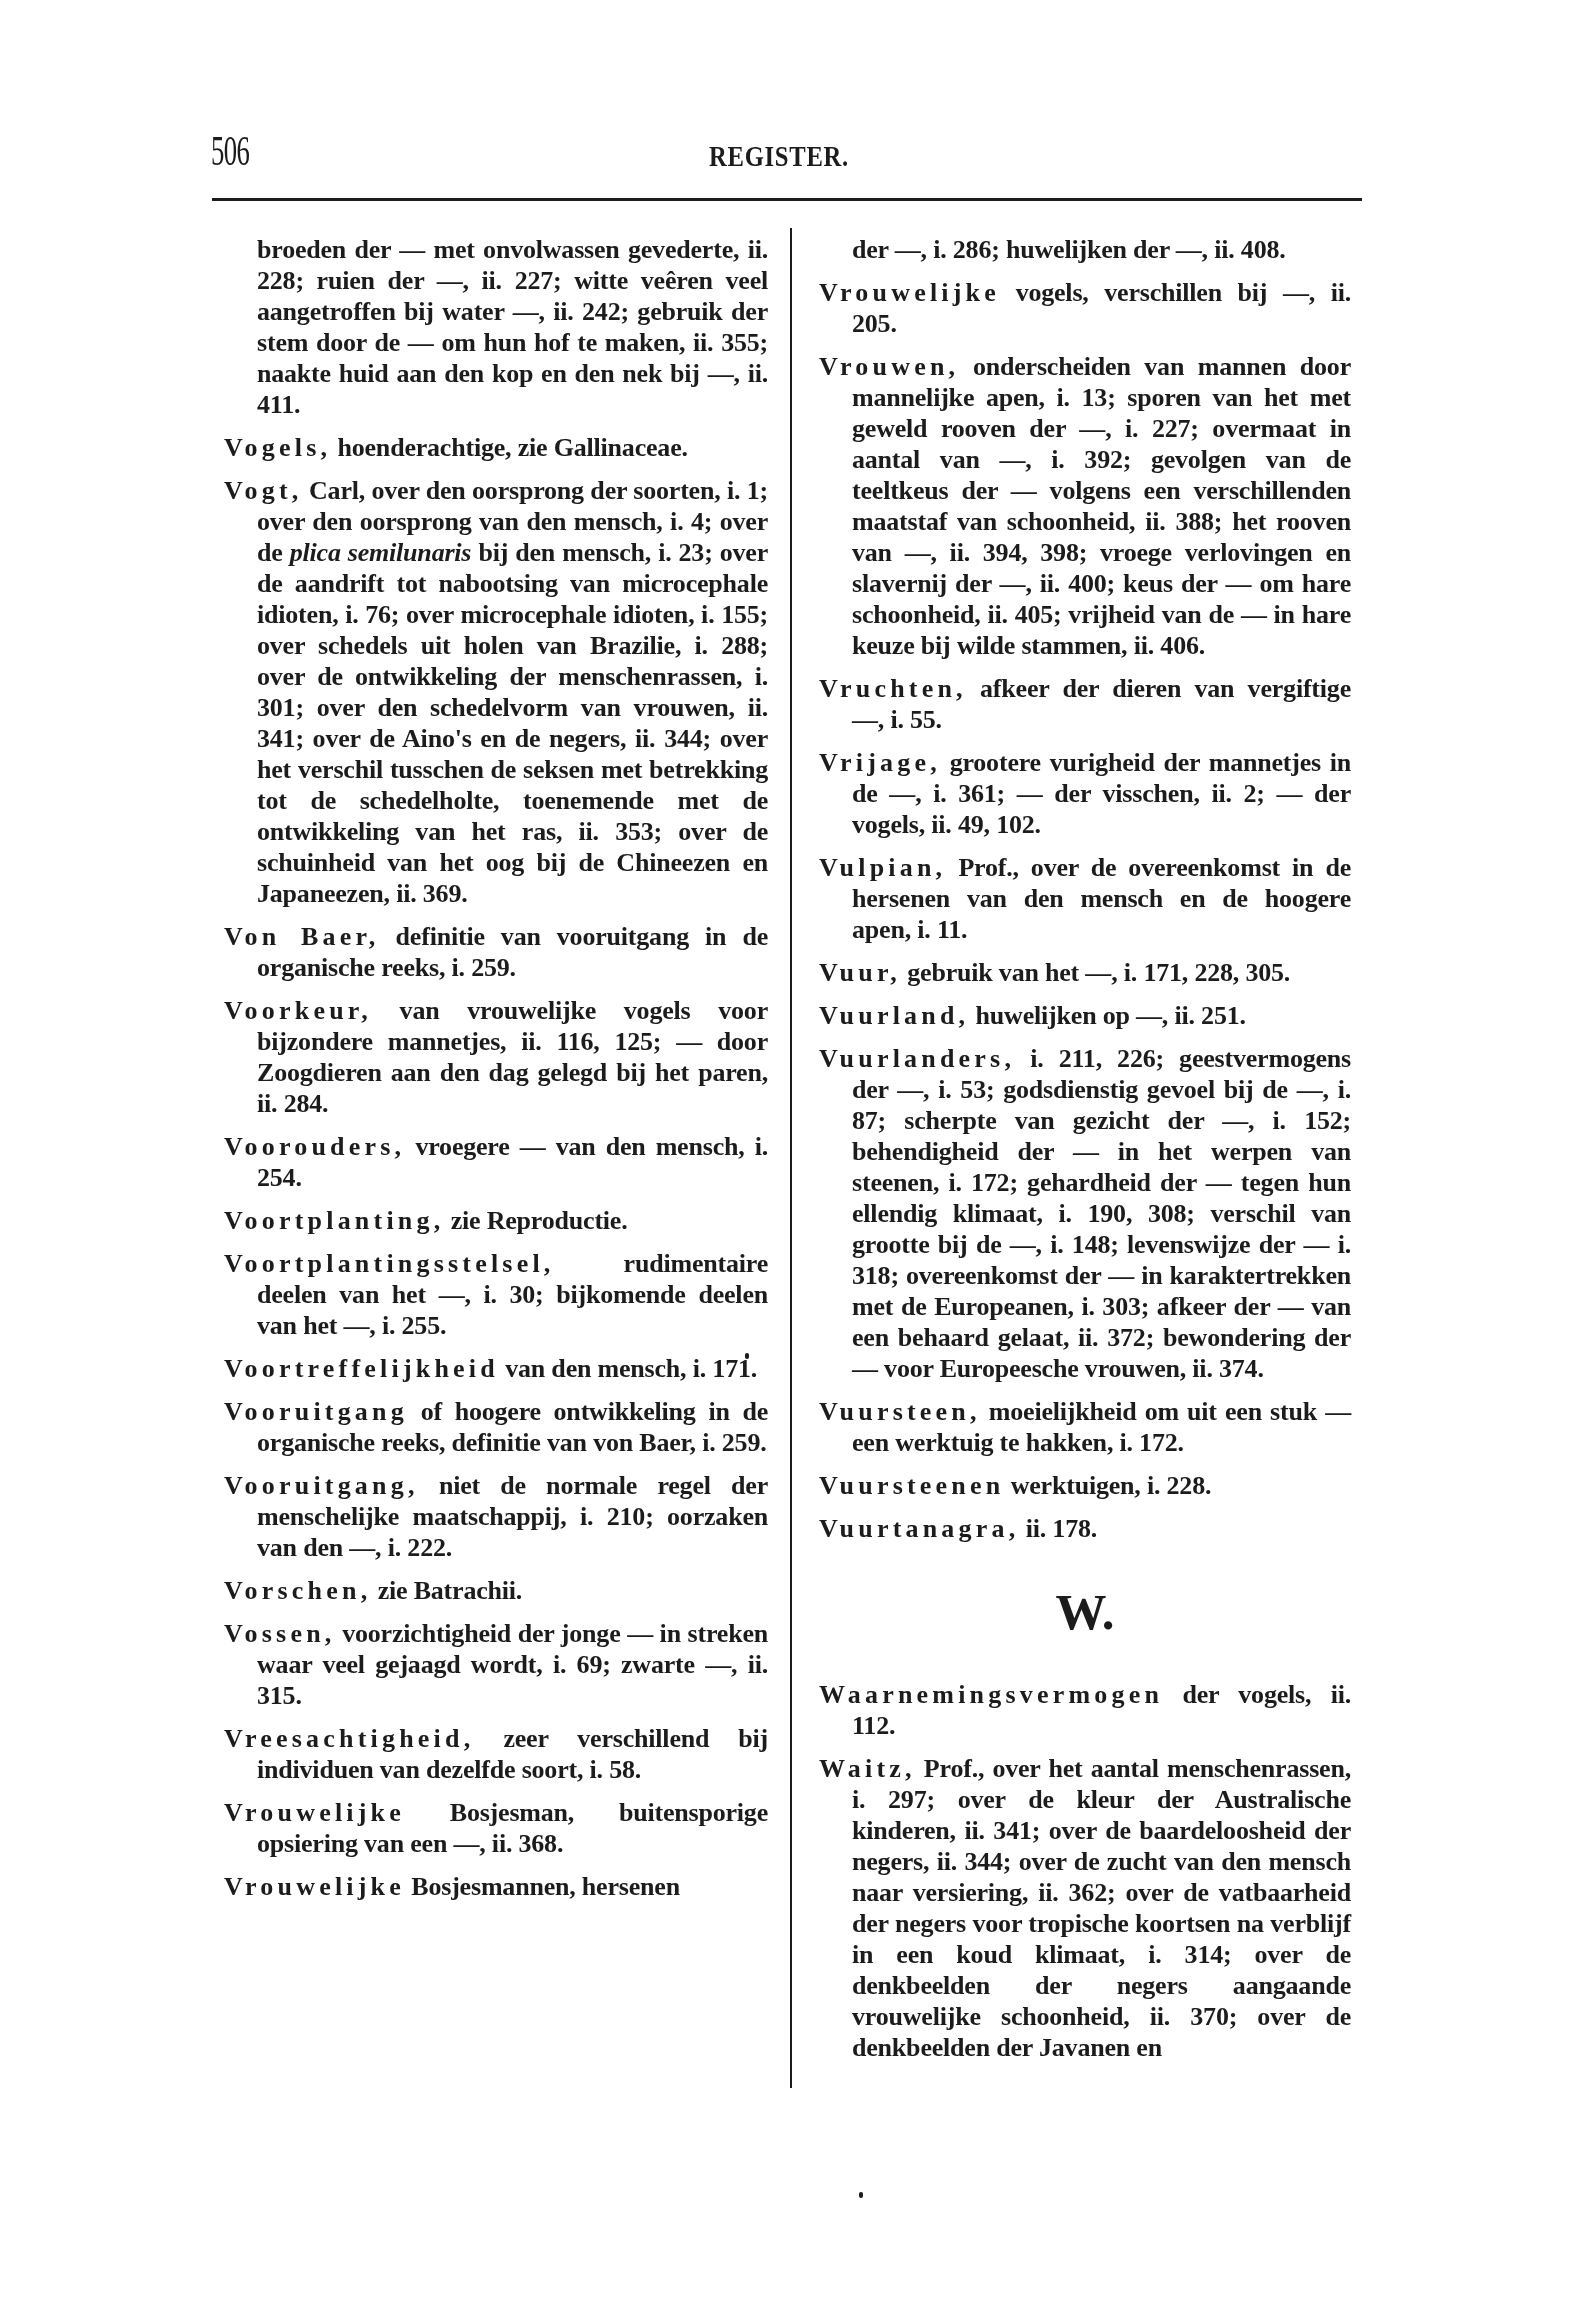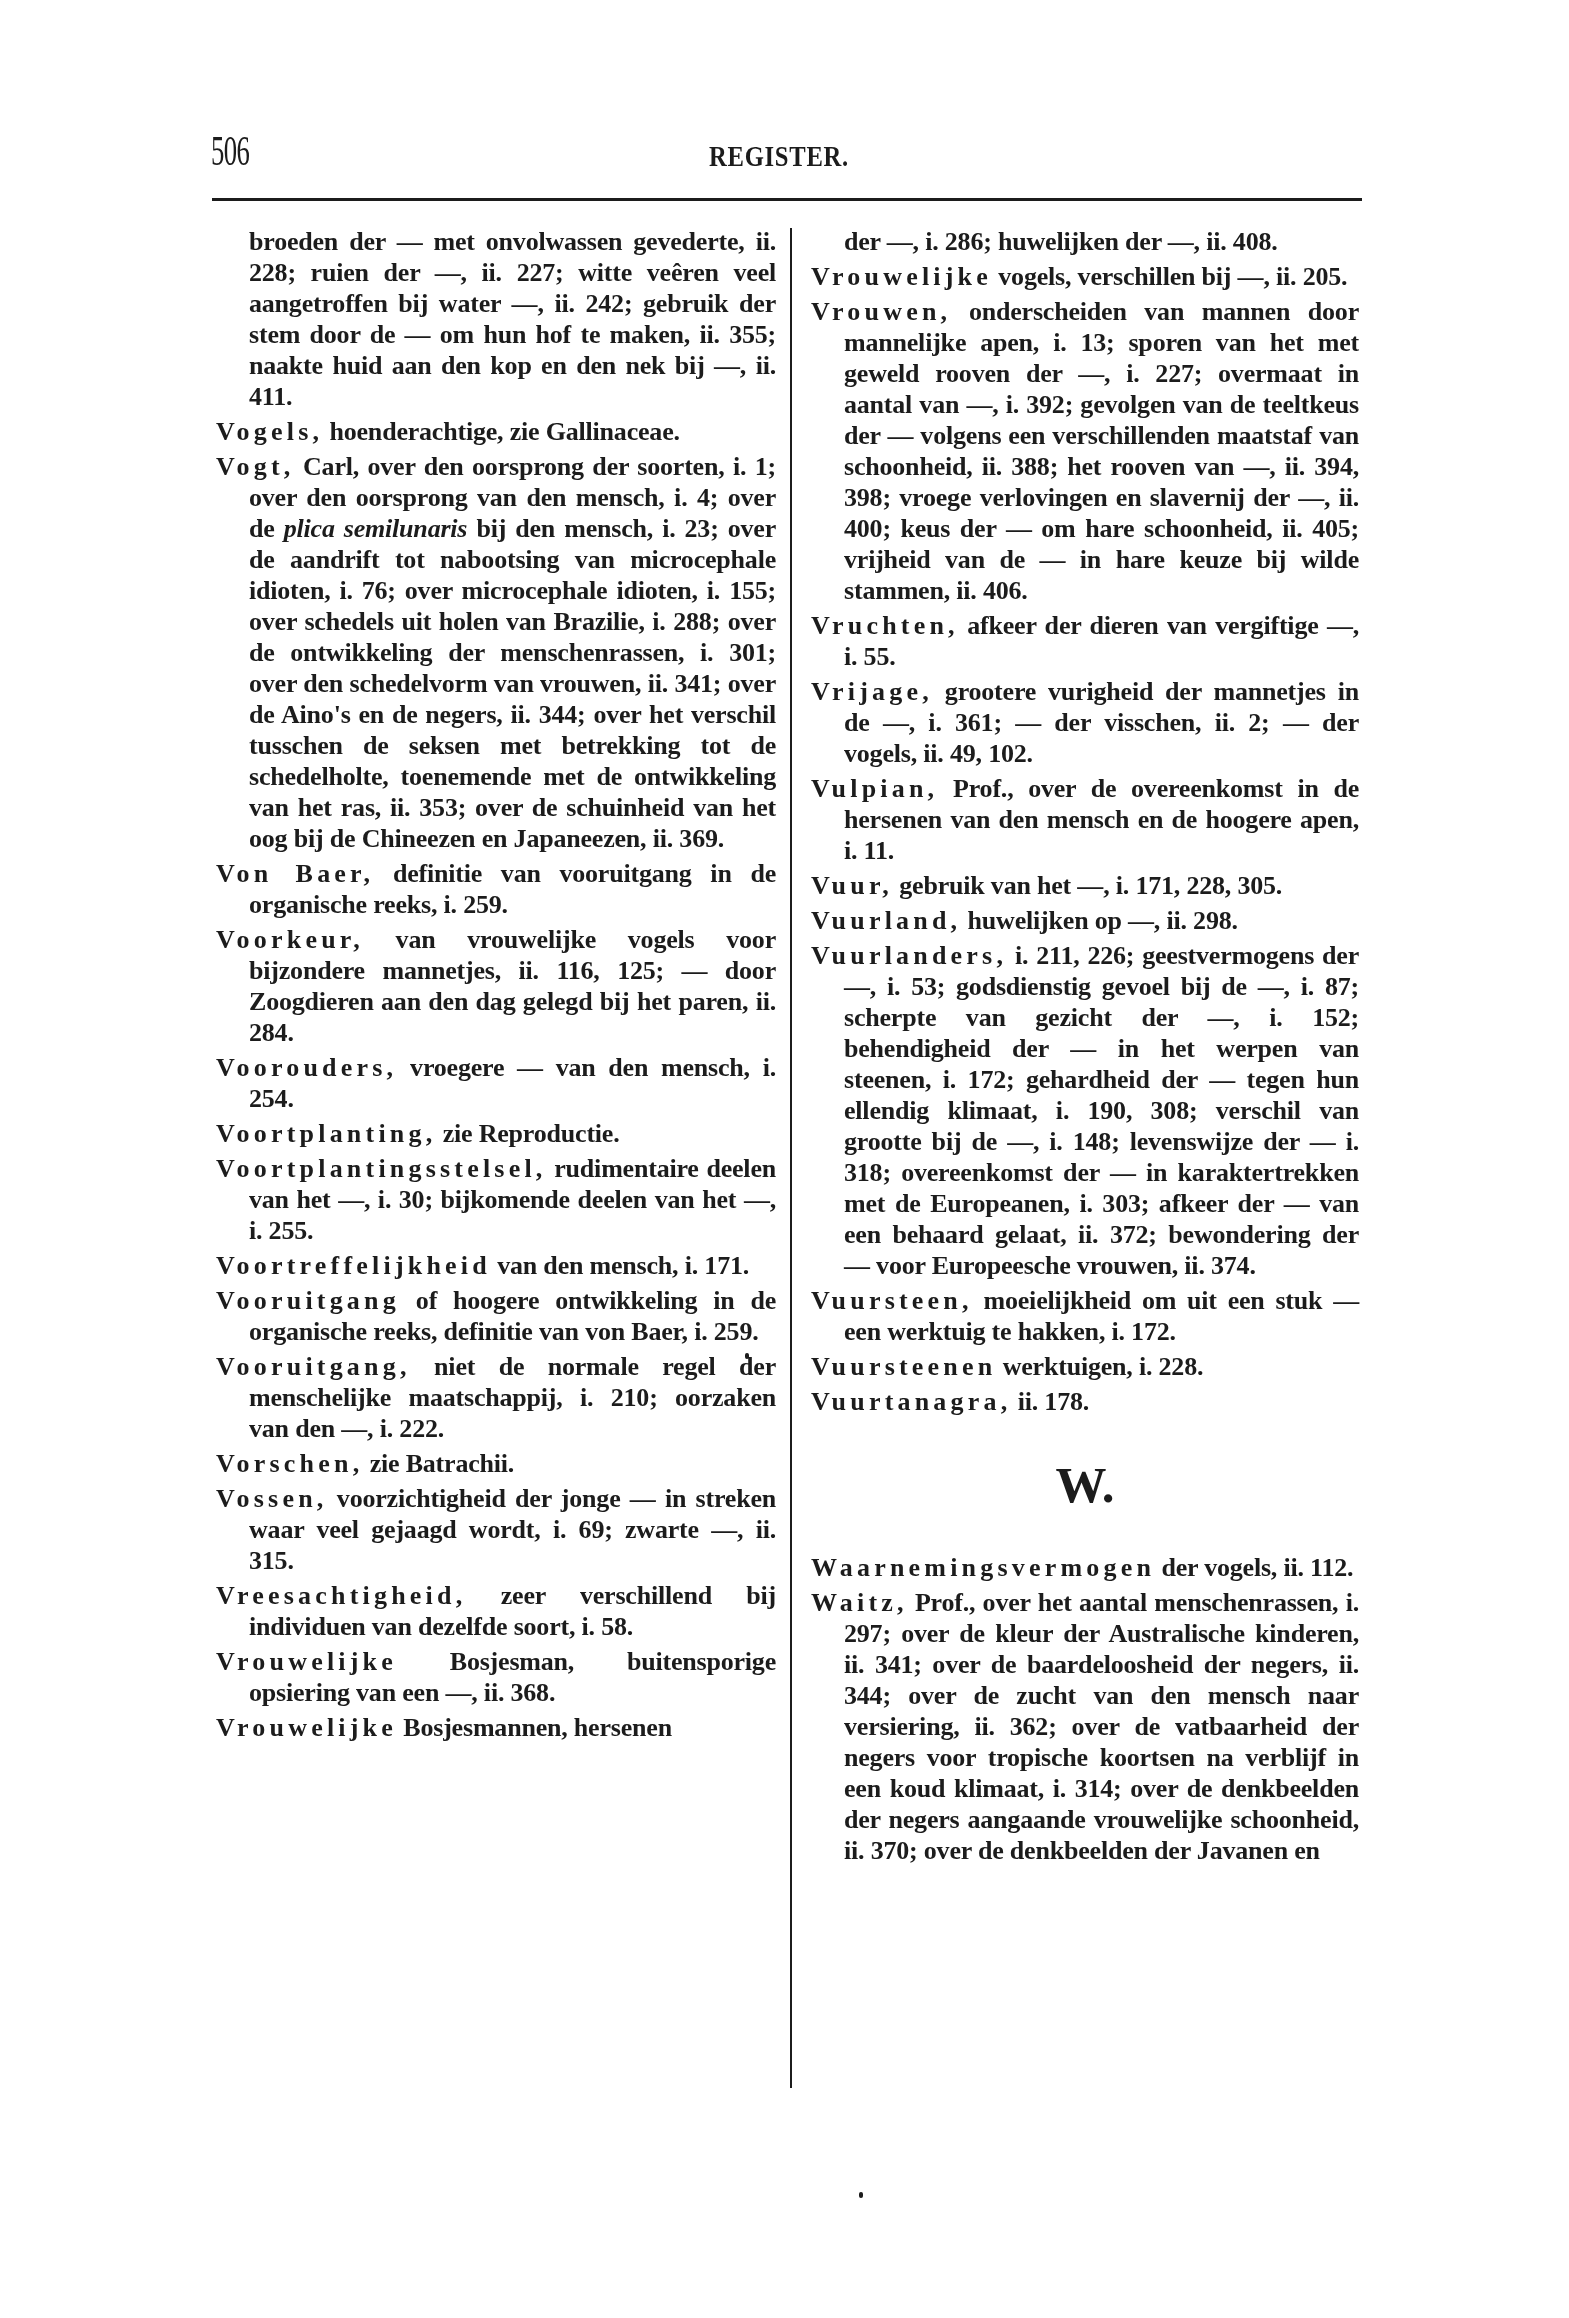--- a/index.html
+++ b/index.html
@@ -8,21 +8,21 @@
   .page-number { position: absolute; left: 211px; top: 126px; font-size: 43px; font-weight: normal;
                  transform: scaleX(0.62); transform-origin: left top; letter-spacing: -0.9px; }
   .running-head { position: absolute; left: 709px; top: 139px; font-size: 30px; font-weight: bold;
                   letter-spacing: 0.9px; transform: scaleX(0.82); transform-origin: left top; }
   .header-rule { position: absolute; left: 212px; top: 198px; width: 1150px; height: 3.2px; background: #1c1c1c; }
   .column-divider { position: absolute; left: 790px; top: 228px; width: 2.3px; height: 1860px; background: #1c1c1c; }
   .col { position: absolute; top: 222px; font-size: 26px; line-height: 31px; font-weight: bold;
          text-align: justify; }
   .col-left { left: 212px; width: 568px; }
   .col-right { left: 807px; width: 556px; }
-  .entry { padding-left: 33px; text-indent: -33px; margin: 4px; }
+  .entry { padding-left: 33px; text-indent: -33px; margin: 12px; }
   .entry.cont { text-indent: 0; }
   .entry .head { font-weight: bold; letter-spacing: 4.2px; font-family: "Liberation Serif", serif; }
   .entry .body { letter-spacing: -0.2px; }
   .entry .body i { font-style: italic; }
   .section-letter { text-align: center; font-size: 51px; font-weight: bold; margin: 43px 0 41px 0; line-height: 51px; }
   .stray-dot { position: absolute; width: 4.2px; height: 5.6px; background: #1c1c1c; border-radius: 1.9px; }
 </style>
 </head>
 <body>
 
@@ -58,21 +58,21 @@
   <p class="entry cont">
     <span class="body">der —, i. 286; huwelijken der —, ii. 408.</span>
   </p>
   <div id="right-entries-v">
       <p class="entry"><span class="head">Vrouwelijke</span><span class="body"> vogels, verschillen bij —, ii. 205.</span></p>
       <p class="entry"><span class="head">Vrouwen,</span><span class="body"> onderscheiden van mannen door mannelijke apen, i. 13; sporen van het met geweld rooven der —, i. 227; overmaat in aantal van —, i. 392; gevolgen van de teeltkeus der — volgens een verschillenden maatstaf van schoonheid, ii. 388; het rooven van —, ii. 394, 398; vroege verlovingen en slavernij der —, ii. 400; keus der — om hare schoonheid, ii. 405; vrijheid van de — in hare keuze bij wilde stammen, ii. 406.</span></p>
       <p class="entry"><span class="head">Vruchten,</span><span class="body"> afkeer der dieren van vergiftige —, i. 55.</span></p>
       <p class="entry"><span class="head">Vrijage,</span><span class="body"> grootere vurigheid der mannetjes in de —, i. 361; — der visschen, ii. 2; — der vogels, ii. 49, 102.</span></p>
       <p class="entry"><span class="head">Vulpian,</span><span class="body"> Prof., over de overeenkomst in de hersenen van den mensch en de hoogere apen, i. 11.</span></p>
       <p class="entry"><span class="head">Vuur,</span><span class="body"> gebruik van het —, i. 171, 228, 305.</span></p>
-      <p class="entry"><span class="head">Vuurland,</span><span class="body"> huwelijken op —, ii. 298.</span></p>
+      <p class="entry"><span class="head">Vuurland,</span><span class="body"> huwelijken op —, ii. 251.</span></p>
       <p class="entry"><span class="head">Vuurlanders,</span><span class="body"> i. 211, 226; geestvermogens der —, i. 53; godsdienstig gevoel bij de —, i. 87; scherpte van gezicht der —, i. 152; behendigheid der — in het werpen van steenen, i. 172; gehardheid der — tegen hun ellendig klimaat, i. 190, 308; verschil van grootte bij de —, i. 148; levenswijze der — i. 318; overeenkomst der — in karaktertrekken met de Europeanen, i. 303; afkeer der — van een behaard gelaat, ii. 372; bewondering der — voor Europeesche vrouwen, ii. 374.</span></p>
       <p class="entry"><span class="head">Vuursteen,</span><span class="body"> moeielijkheid om uit een stuk — een werktuig te hakken, i. 172.</span></p>
       <p class="entry"><span class="head">Vuursteenen</span><span class="body"> werktuigen, i. 228.</span></p>
       <p class="entry"><span class="head">Vuurtanagra,</span><span class="body"> ii. 178.</span></p>
     </div>
   <div class="section-letter">W.</div>
   <div id="right-entries-w">
       <p class="entry"><span class="head">Waarnemingsvermogen</span><span class="body"> der vogels, ii. 112.</span></p>
       <p class="entry"><span class="head">Waitz,</span><span class="body"> Prof., over het aantal menschenrassen, i. 297; over de kleur der Australische kinderen, ii. 341; over de baardeloosheid der negers, ii. 344; over de zucht van den mensch naar versiering, ii. 362; over de vatbaarheid der negers voor tropische koortsen na verblijf in een koud klimaat, i. 314; over de denkbeelden der negers aangaande vrouwelijke schoonheid, ii. 370; over de denkbeelden der Javanen en</span></p>
     </div>

